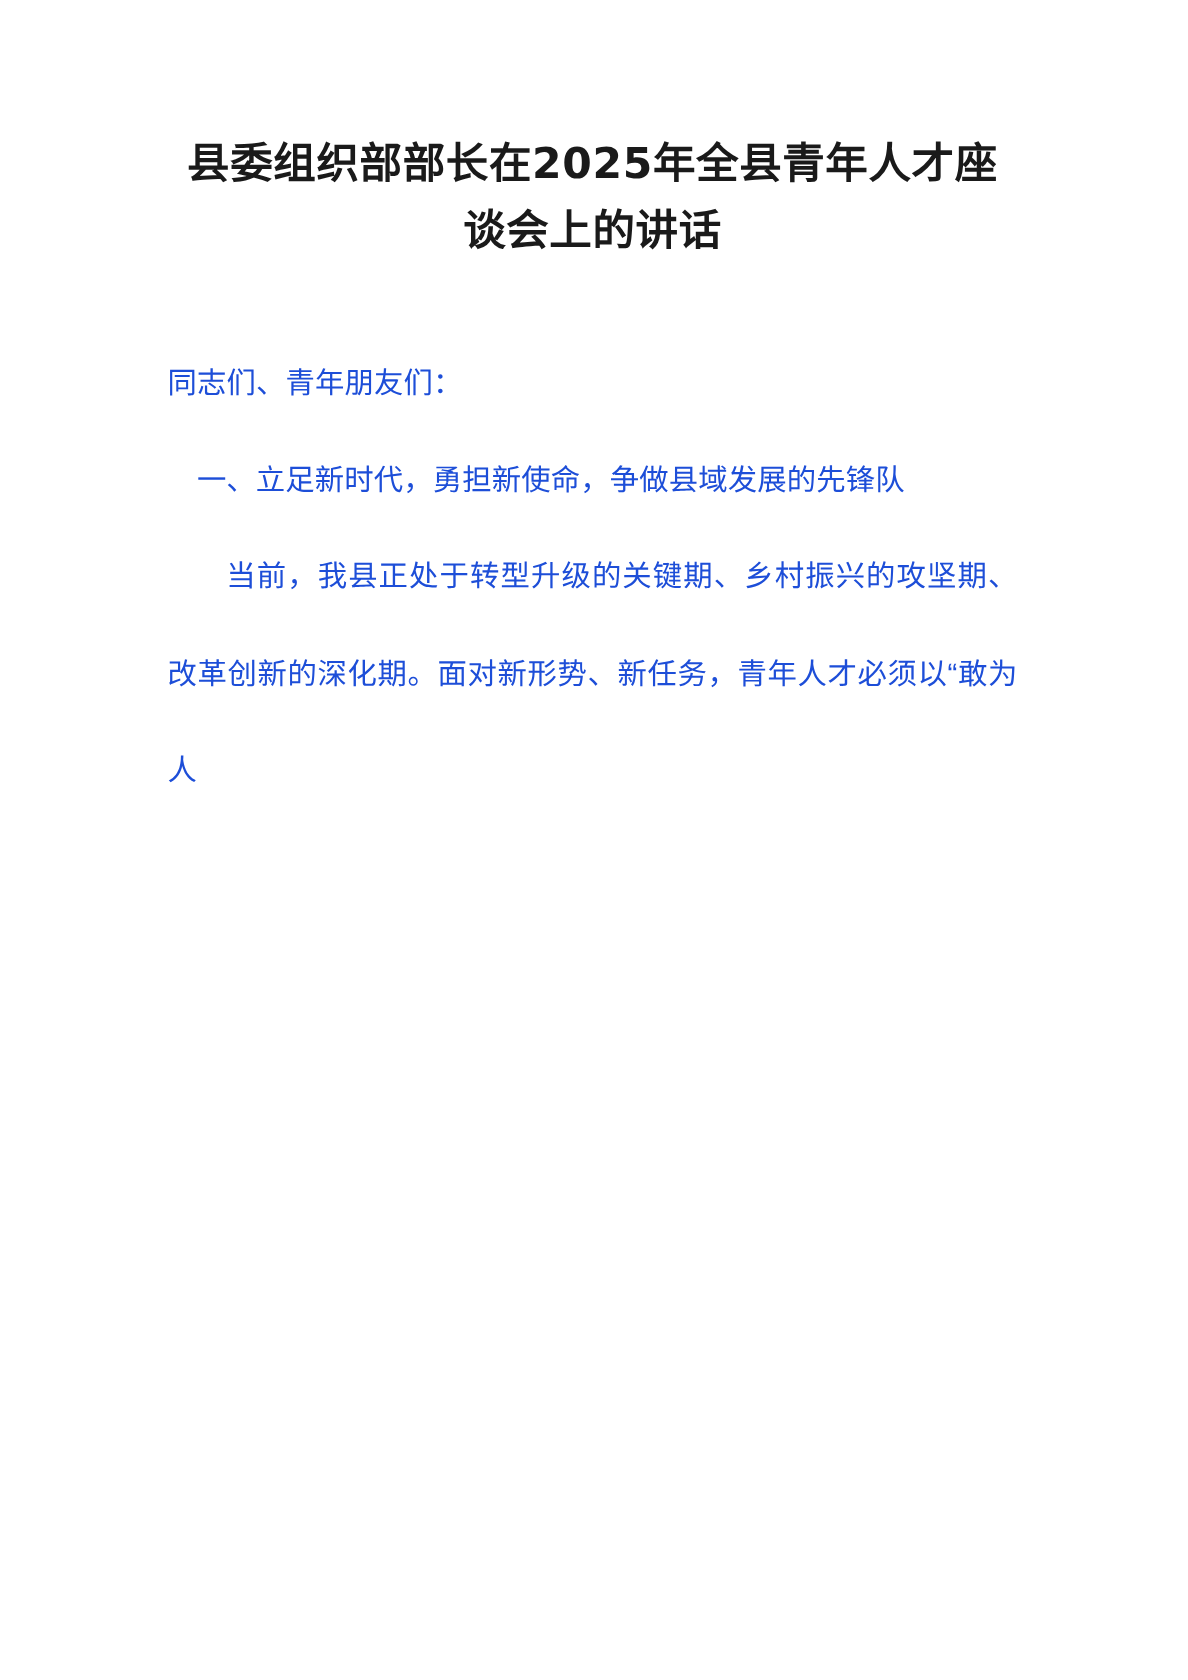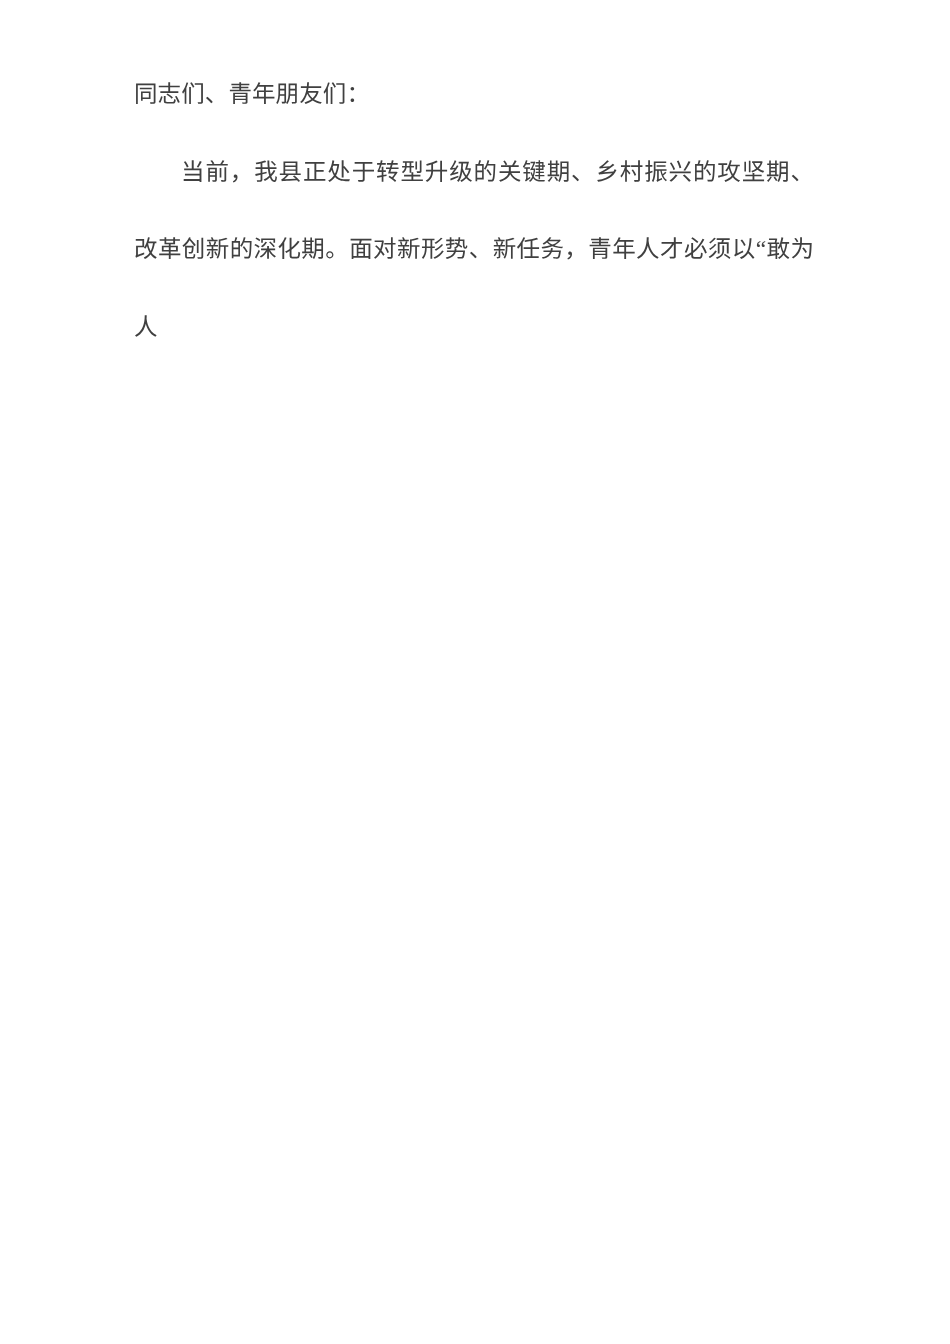--- a/index.html
+++ b/index.html
@@ -40,24 +40,24 @@
     word-break: break-all;
   }
 
   
   .body-block {
     margin-top: 56px;
   }
 
   .para {
     margin: 0;
-    font-family: Liberation Serif, serif;
+    font-family: Liberation Sans, sans-serif;
     font-size: 23.5px;
     line-height: 77.5px;
-    color: #404040;
+    color: #1d4ed8;
     text-align: justify;
     text-justify: inter-character;
     word-break: break-all;
     letter-spacing: 0.1px;
   }
 
   .para.salutation {
     text-indent: 0;
   }
 
@@ -68,23 +68,25 @@
   .para.heading {
     text-indent: 1em;
   }
 </style>
 </head>
 <body>
 
 <div class="page">
   <div class="content">
 
+    <h1 class="doc-title">县委组织部部长在2025年全县青年人才座谈会上的讲话</h1>
 
     <div class="body-block">
       <p class="para salutation">同志们、青年朋友们：</p>
 
 
+      <p class="para heading">一、立足新时代，勇担新使命，争做县域发展的先锋队</p>
 
       <p class="para indent">当前，我县正处于转型升级的关键期、乡村振兴的攻坚期、改革创新的深化期。面对新形势、新任务，青年人才必须以“敢为人</p>
     </div>
 
   </div>
 </div>
 
 </body></html>

